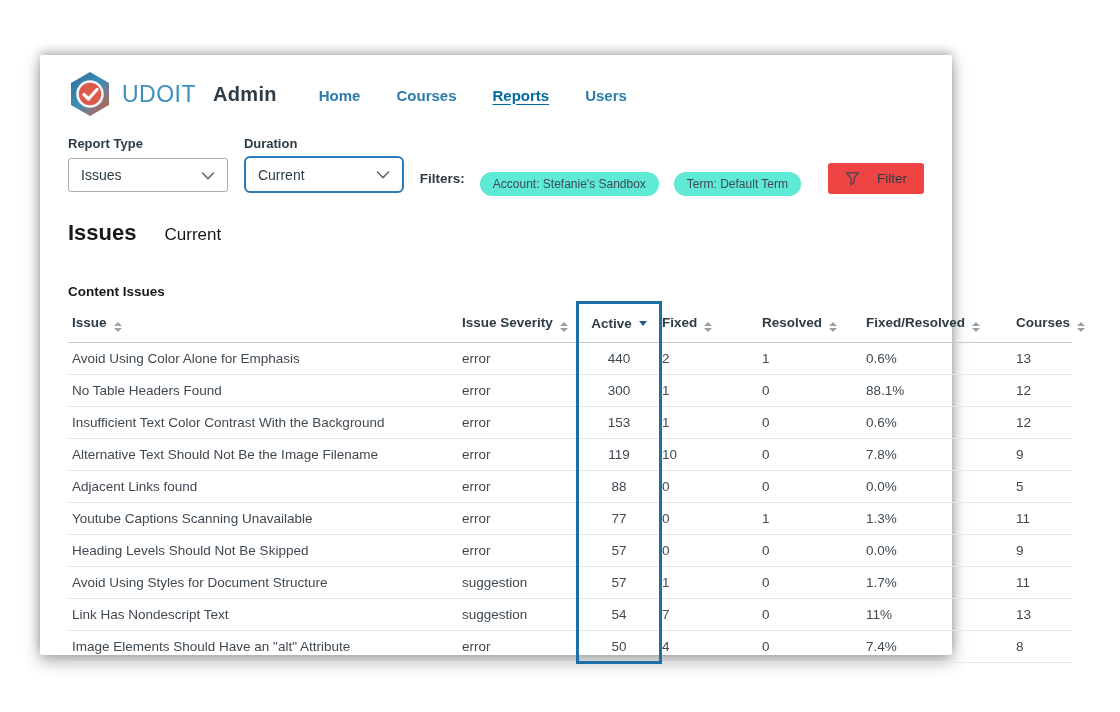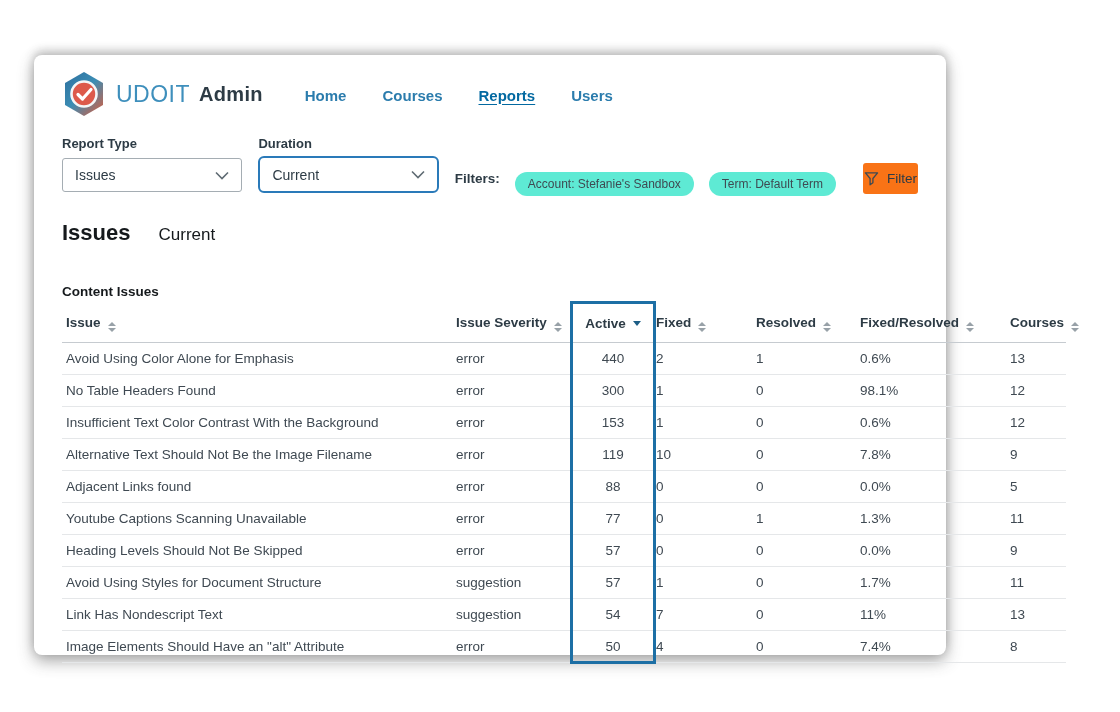--- a/index.html
+++ b/index.html
@@ -4,52 +4,52 @@
 <style>
   * { box-sizing: border-box; }
   html,body { margin:0; padding:0; }
   body {
     width:1120px; height:712px; background:#ffffff;
     font-family:"Liberation Sans", sans-serif; color:#2d3b45;
     overflow:hidden;
   }
   .stage { position:relative; width:1120px; height:712px; }
   .card {
-    position:absolute; left:34px; top:55px; width:912px; height:600px;
-    background:#fff; border-radius:8px;
+    position:absolute; left:40px; top:55px; width:912px; height:600px;
+    background:#fff; border-radius:2px;
     box-shadow:0 -4px 10px rgba(60,60,60,.28), 0 6px 16px rgba(60,60,60,.45);
     padding:13px 28px 0 28px;
   }
   
   .topbar { display:flex; align-items:center; height:52px; }
   .brand { display:flex; align-items:center; }
   .brand-name { font-size:23px; font-weight:500; color:#3e8fbc; margin-left:10px; letter-spacing:.5px; }
-  .brand-suffix { font-size:20px; font-weight:700; color:#2d3b45; margin-left:9px; letter-spacing:.3px; }
+  .brand-suffix { font-size:20px; font-weight:700; color:#2d3b45; margin-left:17px; letter-spacing:.3px; }
   .main-nav { display:flex; gap:36px; margin-left:42px; padding-top:2px; }
   .nav-link { font-size:15px; font-weight:600; color:#2b7cad; text-decoration:none; cursor:pointer; }
   .nav-link.active { color:#0369a1; font-weight:700; text-decoration:underline; text-underline-offset:3px; }
   
   .controls-row { display:flex; align-items:flex-start; margin-top:16px; }
   .control { width:196px; margin-right:16px; }
   .control-label { display:block; font-size:13px; font-weight:700; color:#2d3b45; margin-bottom:7px; }
   .select {
     height:34px; background:#fff; border:1px solid #a5adb3; border-radius:3px;
     display:flex; align-items:center; justify-content:space-between;
     padding:0 12px; font-size:14px; color:#2d3b45; cursor:pointer;
   }
   .select.focused { border:2px solid #2a7ab9; border-radius:6px; height:37px; margin-top:-2px; }
   .filters { margin-left:auto; display:flex; align-items:center; gap:15px; margin-top:24px; }
   .filters-label { font-size:13.5px; font-weight:700; color:#2d3b45; }
   .pill {
     background:#5eead4; border:none; border-radius:12px; padding:5px 13px;
     font-size:12px; color:#3f4a52; font-family:inherit; cursor:pointer; white-space:nowrap;margin-top:12px;
   }
   .filter-btn {
-    background:#f97316; border:none; border-radius:3px; padding:8px 1px;
-    display:flex; align-items:center; gap:8px; font-size:13.5px; color:#2d3b45;
+    background:#ef4444; border:none; border-radius:3px; padding:8px 17px;
+    display:flex; align-items:center; gap:17px; font-size:13.5px; color:#2d3b45;
     font-family:inherit; cursor:pointer; margin-left:12px;
   }
   
   .page-head { display:flex; align-items:baseline; gap:28px; margin-top:24px; }
   .page-title { font-size:22px; font-weight:700; color:#15191c; margin:0; }
   .page-subtitle { font-size:17px; font-weight:500; color:#15191c; }
   .section-title { font-size:13.5px; font-weight:700; color:#15191c; margin:38px 0 10px; }
   
   .table-wrap { position:relative; margin-top:6px; }
   table { width:1004px; border-collapse:collapse; table-layout:fixed; }
@@ -204,21 +204,21 @@
               <td class="c-resolved">1</td>
               <td class="c-fixed_resolved">0.6%</td>
               <td class="c-courses">13</td>
             </tr>
             <tr>
               <td class="c-issue">No Table Headers Found</td>
               <td class="c-severity">error</td>
               <td class="c-active">300</td>
               <td class="c-fixed">1</td>
               <td class="c-resolved">0</td>
-              <td class="c-fixed_resolved">98.1%</td>
+              <td class="c-fixed_resolved">88.1%</td>
               <td class="c-courses">12</td>
             </tr>
             <tr>
               <td class="c-issue">Insufficient Text Color Contrast With the Background</td>
               <td class="c-severity">error</td>
               <td class="c-active">153</td>
               <td class="c-fixed">1</td>
               <td class="c-resolved">0</td>
               <td class="c-fixed_resolved">0.6%</td>
               <td class="c-courses">12</td>

